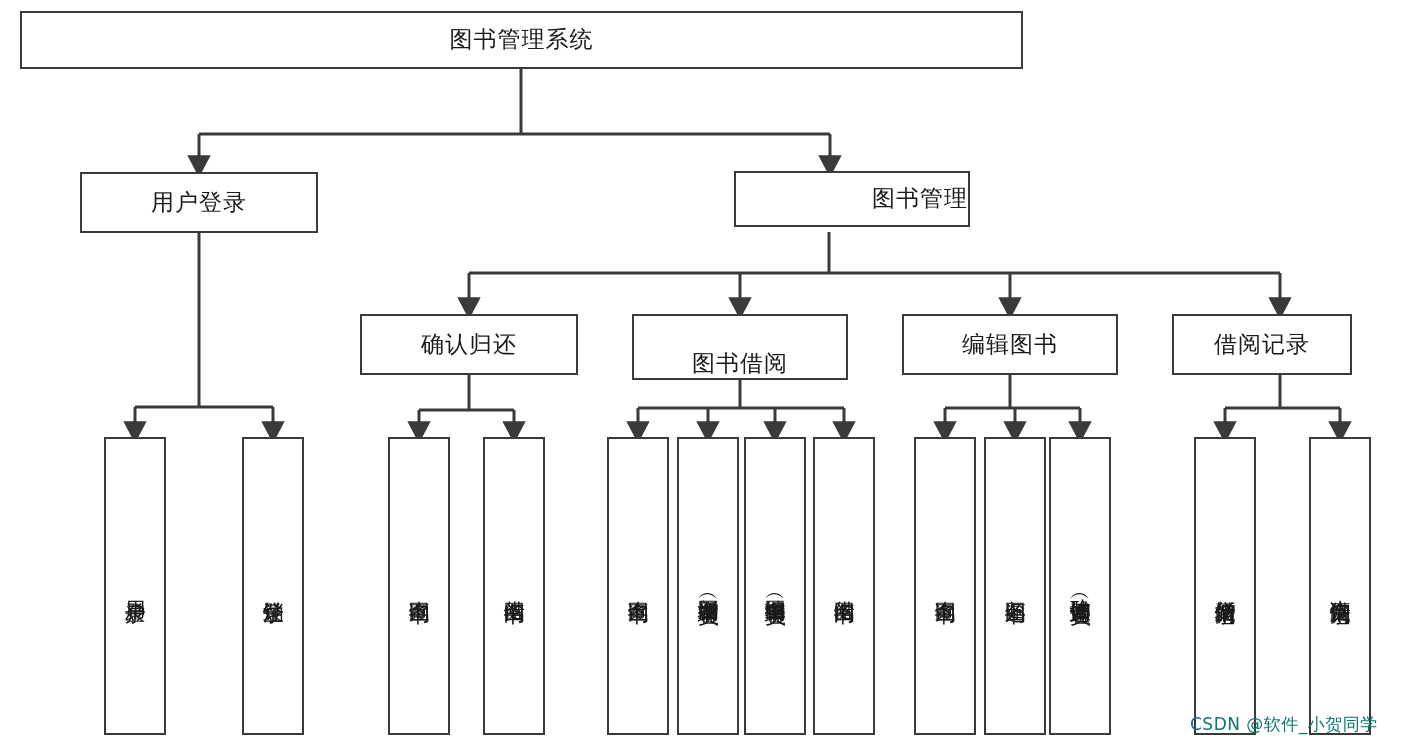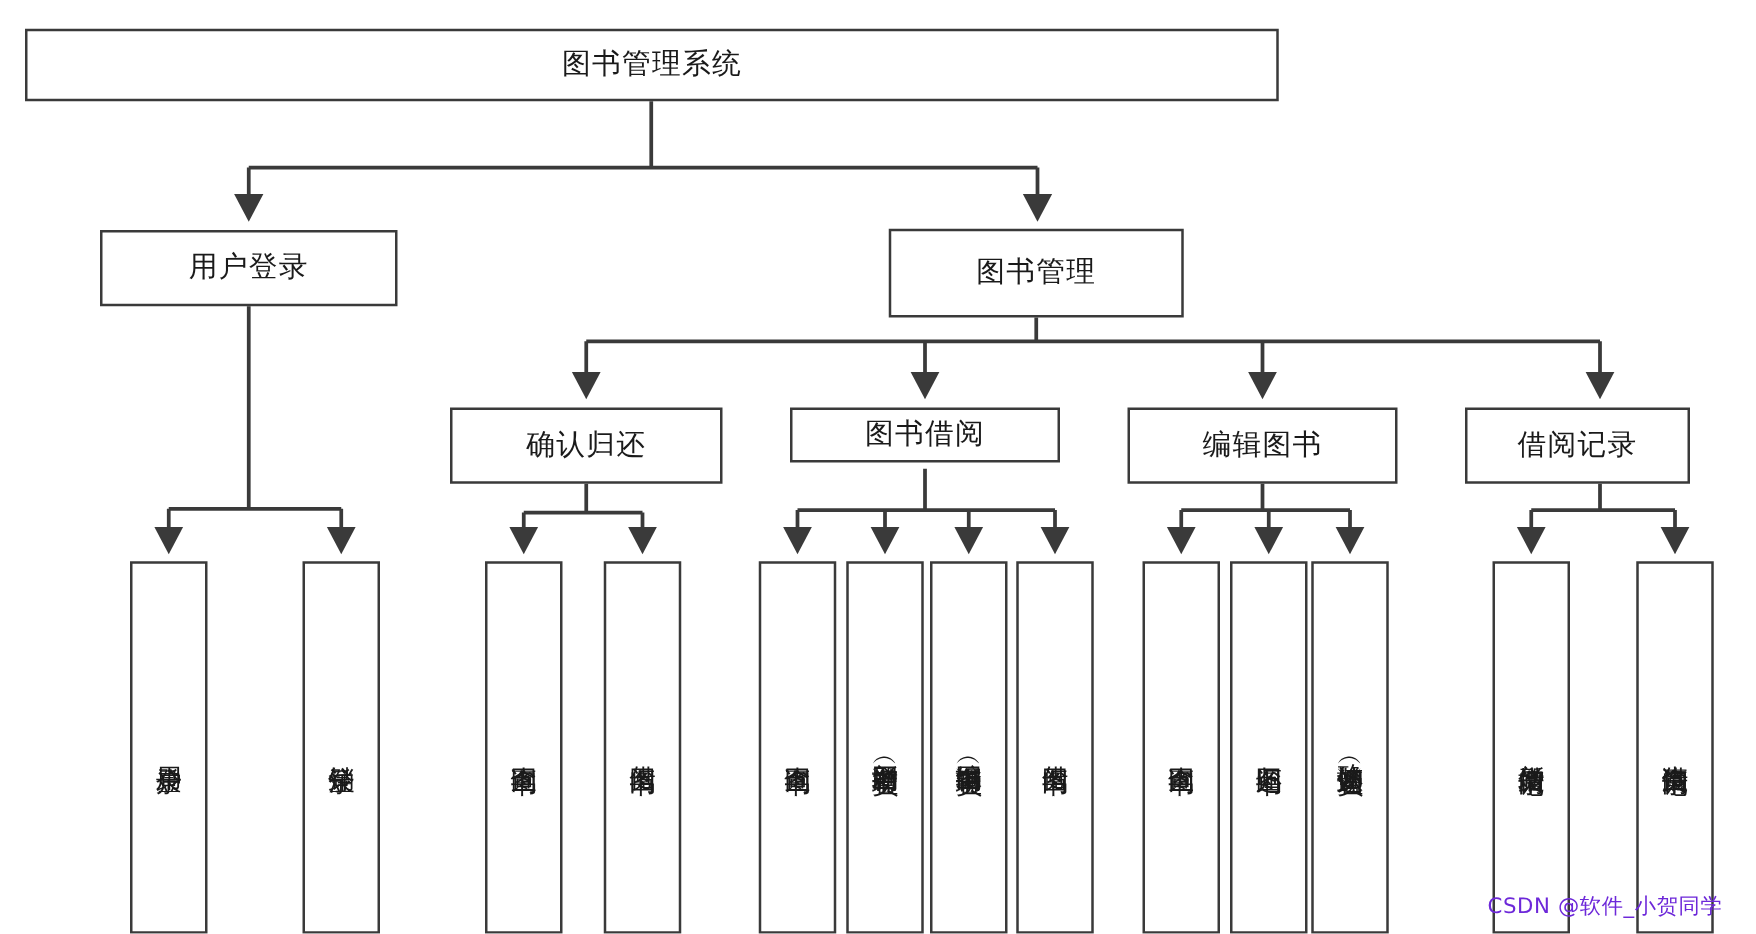--- a/index.html
+++ b/index.html
@@ -26,21 +26,20 @@
   }
   .node {
     position: absolute;
     box-sizing: border-box;
     background: #ffffff;
     border: 2px solid #3a3a3a;
     display: flex;
     align-items: center;
     justify-content: center;
     color: #1a1a1a;
-    margin-top: 12px;
   }
   .node.horiz {
     font-size: 23px;
     line-height: 1.2;
     letter-spacing: 1px;
     white-space: nowrap;
   }
   .node.vert {
     font-size: 21px;
     letter-spacing: 1px;
@@ -53,21 +52,21 @@
     text-align: center;
   }
   .node.vert .vtext {
     writing-mode: vertical-rl;
     text-orientation: upright;
     display: block;
   }
   .watermark {
     position: absolute;
     font-size: 17px;
-    color: #6d28d9;
+    color: #0f766e;
     letter-spacing: 0.5px;
     white-space: nowrap;
     user-select: none;
   }
 </style>
 </head>
 <body>
 
 <div id="canvas">
 
@@ -121,28 +120,28 @@
     </g>
   </svg>
 
   <div class="node horiz" style="left:20px; top:11px; width:1003px; height:58px;">
     <span>图书管理系统</span>
   </div>
 
   <div class="node horiz" style="left:80px; top:172px; width:238px; height:61px;">
     <span>用户登录</span>
   </div>
-  <div class="node horiz" style="left:711px; top:171px; width:236px; height:71px;">
+  <div class="node horiz" style="left:734px; top:171px; width:236px; height:56px;justify-content:flex-end;">
     <span>图书管理</span>
   </div>
 
   <div class="node horiz" style="left:360px; top:314px; width:218px; height:61px;">
     <span>确认归还</span>
   </div>
-  <div class="node horiz" style="left:632px; top:314px; width:216px; height:44px;">
+  <div class="node horiz" style="left:632px; top:314px; width:216px; height:66px;align-items:flex-end;">
     <span>图书借阅</span>
   </div>
   <div class="node horiz" style="left:902px; top:314px; width:216px; height:61px;">
     <span>编辑图书</span>
   </div>
   <div class="node horiz" style="left:1172px; top:314px; width:180px; height:61px;">
     <span>借阅记录</span>
   </div>
 
   <div class="node vert" style="left:104px; top:437px; width:62px; height:298px;">

